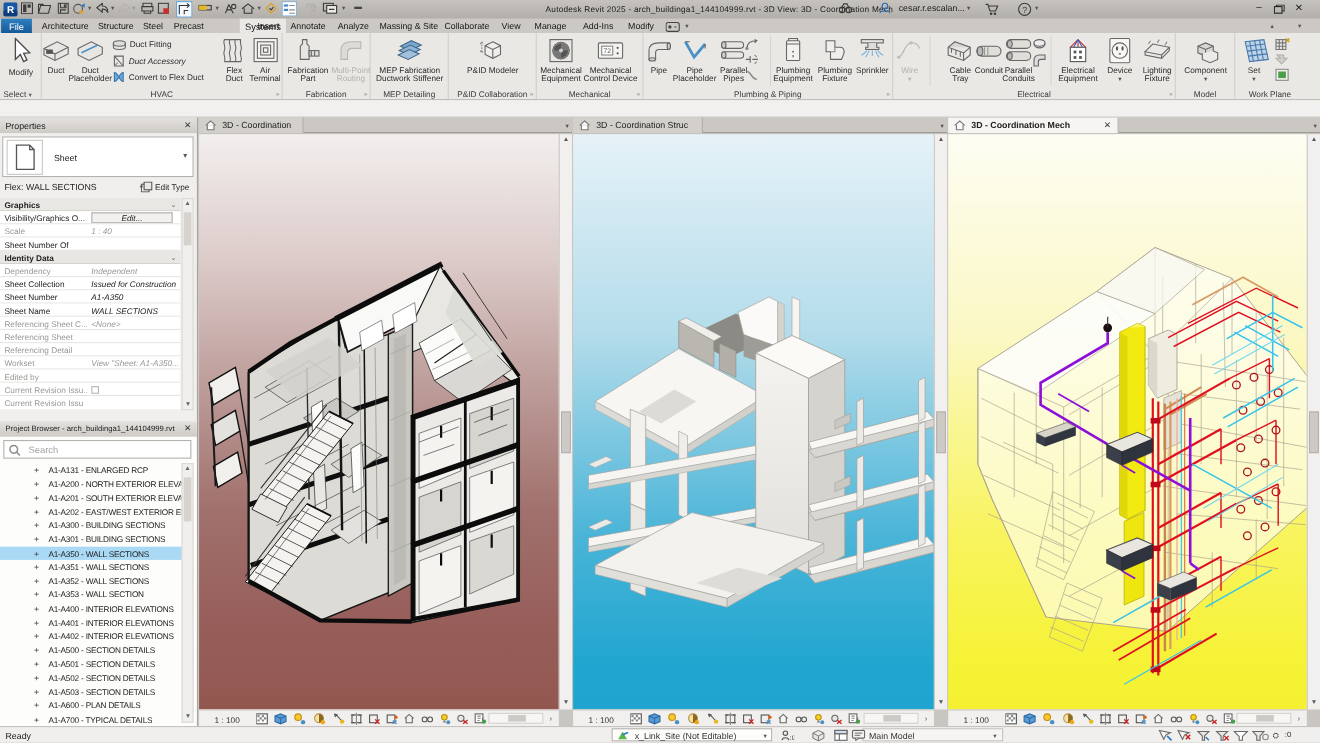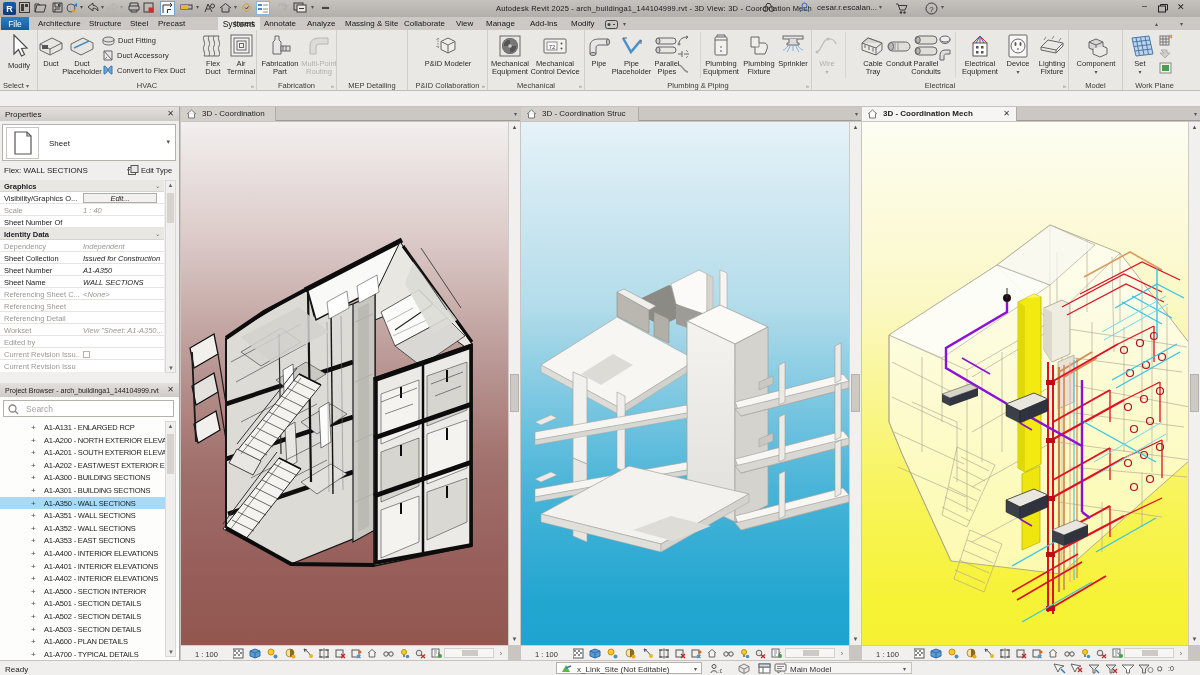--- a/index.html
+++ b/index.html
@@ -244,21 +244,21 @@
         <svg width="26" height="24">
             <path d="M2 10 L14 4 L24 9 L24 15 L12 21 L2 16 Z" fill="#e8e6e2" stroke="#666"></path>
             <path d="M5 14 L20 7" stroke="#4a90c8" stroke-width="1.5"></path>
           </svg>
         Duct<br>Placeholder
       </div>
       <div class="smallrow" style="left:64px;top:6px;"><svg width="13" height="10">
             <ellipse cx="6.5" cy="3.5" rx="5.5" ry="2.5" fill="#ddd" stroke="#666"></ellipse>
             <path d="M1 3.5 L1 6.5 A5.5 2.5 0 0 0 12 6.5 L12 3.5" fill="none" stroke="#666"></path>
           </svg>Duct  Fitting</div>
-      <div class="smallrow" style="left:64px;top:20px;"><svg width="12" height="11">
+      <div class="smallrow" style="left:64px;top:20px;font-style:italic;"><svg width="12" height="11">
             <path d="M2 1 L10 1 L10 10 L2 10 Z" fill="none" stroke="#666"></path>
             <path d="M2 1 L10 10" stroke="#666"></path>
             <path d="M2 10 L5 7" stroke="#888"></path>
           </svg>Duct  Accessory</div>
       <div class="smallrow" style="left:64px;top:34px;"><svg width="12" height="12">
             <path d="M2 2 C6 2 6 10 10 10 L10 2 C6 2 6 10 2 10 Z" fill="#6aa6d8" stroke="#3a78b0"></path>
           </svg>Convert to  Flex Duct</div>
       <div class="bigbtn" style="left:157px;width:36px;">
         <svg width="26" height="24">
             <path d="M4 2 C2 6 6 8 4 12 C2 16 6 18 4 22 M9 2 C7 6 11 8 9 12 C7 16 11 18 9 22 M14 2 C12 6 16 8 14 12 C12 16 16 18 14 22 M19 2 C17 6 21 8 19 12 C17 16 21 18 19 22 M4 2 L19 2 M4 22 L19 22" fill="none" stroke="#666"></path>
@@ -291,20 +291,28 @@
         <svg width="26" height="24">
             <path d="M4 20 L4 12 C4 6 8 4 14 4 L22 4 L22 10 L14 10 C11 10 10 11 10 14 L10 20 Z" fill="#dddbd7" stroke="#b8b6b2"></path>
           </svg>
         Multi-Point<br>Routing
       </div>
       <div class="plabel">Fabrication</div>
         <div class="pchev">»</div>
     </div>
 
     <div class="panel" style="left:337px;width:71px;">
+      <div class="bigbtn" style="left:-4px;width:79px;">
+        <svg width="26" height="24">
+            <path d="M4 8 L14 3 L23 7 L13 12 Z" fill="#7aa8cc" stroke="#44688c"></path>
+            <path d="M3 12 L13 7 L22 11 L12 16 Z" fill="#8cb4d4" stroke="#44688c"></path>
+            <path d="M2 16 L12 11 L21 15 L11 20 Z" fill="#a0c0dc" stroke="#44688c"></path>
+          </svg>
+        MEP Fabrication<br>Ductwork Stiffener
+      </div>
       <div class="plabel">MEP Detailing</div>
     </div>
 
     <div class="panel" style="left:408px;width:80px;">
       <div class="bigbtn" style="left:12px;width:56px;">
         <svg width="26" height="24">
             <path d="M13 4 L20 7.5 L20 15.5 L13 19 L6 15.5 L6 7.5 Z" fill="#f0eeea" stroke="#666"></path>
             <path d="M6 7.5 L13 11 L20 7.5 M13 11 L13 19" fill="none" stroke="#666"></path>
             <path d="M3 4 L3 14 M1.5 6 L3 4 L4.5 6 M1.5 12 L3 14 L4.5 12" stroke="#888" fill="none" stroke-dasharray="1.5 1"></path>
           </svg>
@@ -669,37 +677,37 @@
       <div class="titem">
           <span class="plus">+</span>
           <span class="txt">A1-A351 - WALL SECTIONS</span>
         </div>
       <div class="titem">
           <span class="plus">+</span>
           <span class="txt">A1-A352 - WALL SECTIONS</span>
         </div>
       <div class="titem">
           <span class="plus">+</span>
-          <span class="txt">A1-A353 - EAST SECTIONS</span>
+          <span class="txt">A1-A353 - WALL SECTION</span>
         </div>
       <div class="titem">
           <span class="plus">+</span>
           <span class="txt">A1-A400 - INTERIOR ELEVATIONS</span>
         </div>
       <div class="titem">
           <span class="plus">+</span>
           <span class="txt">A1-A401 - INTERIOR ELEVATIONS</span>
         </div>
       <div class="titem">
           <span class="plus">+</span>
           <span class="txt">A1-A402 - INTERIOR ELEVATIONS</span>
         </div>
       <div class="titem">
           <span class="plus">+</span>
-          <span class="txt">A1-A500 - SECTION INTERIOR</span>
+          <span class="txt">A1-A500 - SECTION DETAILS</span>
         </div>
       <div class="titem">
           <span class="plus">+</span>
           <span class="txt">A1-A501 - SECTION DETAILS</span>
         </div>
       <div class="titem">
           <span class="plus">+</span>
           <span class="txt">A1-A502 - SECTION DETAILS</span>
         </div>
       <div class="titem">

